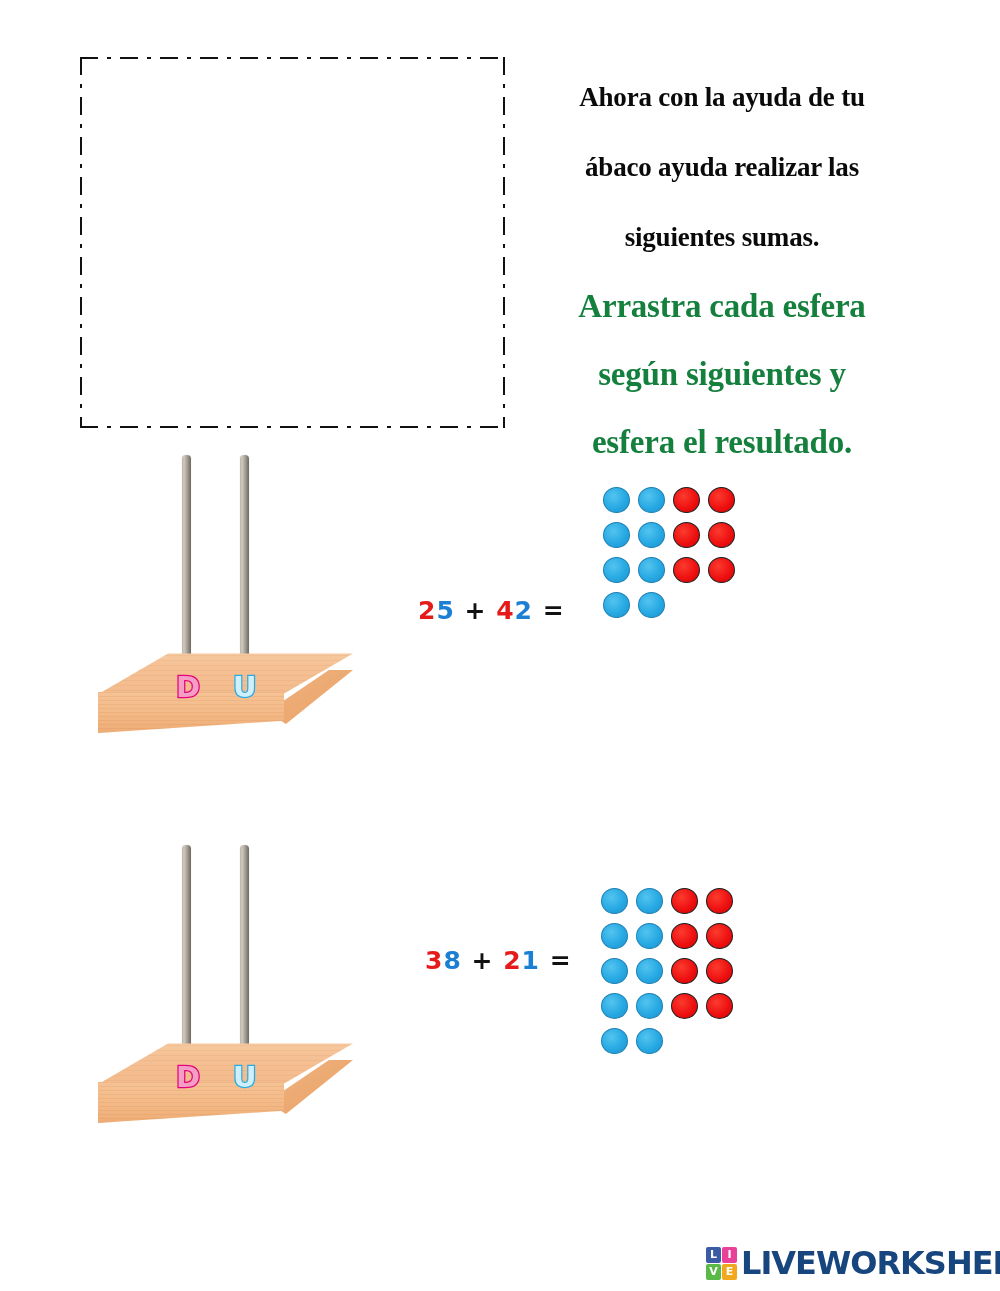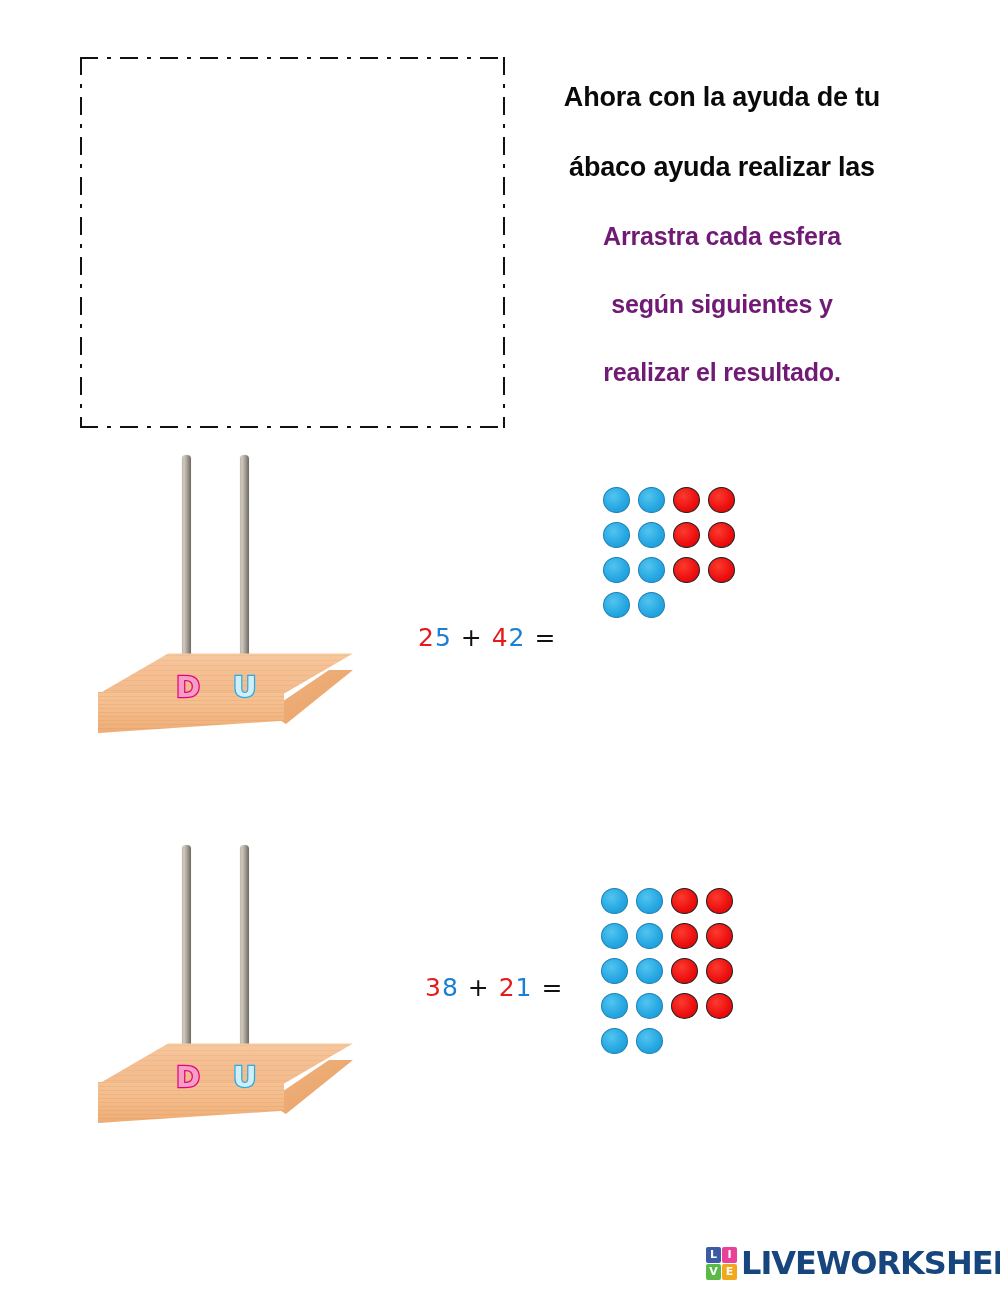--- a/index.html
+++ b/index.html
@@ -51,31 +51,31 @@
 
   
   .instructions {
     position: absolute;
     left: 512px;
     top: 62px;
     width: 420px;
     text-align: center;
   }
   .instr-line {
-    font-family: Liberation Sans, sans-serif;
+    font-family: Liberation Serif, serif;
     font-weight: bold;
     font-size: 27px;
     line-height: 70px;
     color: #0a0a0a;
     letter-spacing: -0.2px;
     white-space: nowrap;
   }
   .instr-line.blue {
-    color: #701a75;
-    font-size: 25px;
+    color: #15803d;
+    font-size: 33px;
     line-height: 68px;
   }
 
   
   .abacus { position: absolute; width: 270px; height: 265px; }
   .abacus-1 { left: 85px; top: 448px; }
   .abacus-2 { left: 85px; top: 838px; }
 
   .rod {
     position: absolute;
@@ -147,25 +147,24 @@
     left: 148px; top: 225px;
     color: #cfeffd;
     -webkit-text-stroke: 2.5px #29abe2;
     paint-order: stroke fill;
   }
 
   
   .equation {
     position: absolute;
     font-family: "DejaVu Sans", "Liberation Sans", sans-serif;
-    font-weight: normal;
+    font-weight: bold;
     font-size: 25px;
     letter-spacing: 1px;
     white-space: nowrap;
-    margin-top: 27px;
   }
   .eq-1 { left: 418px; top: 596px; }
   .eq-2 { left: 425px; top: 946px; }
   .d-tens  { color: #e51b1b; }
   .d-units { color: #1b7fd4; }
   .op { color: #111111; }
 
   
   .sphere-grid { position: absolute; }
   .grid-1 { left: 603px; top: 487px; }
@@ -227,23 +226,24 @@
 <div class="dropzone">
   <div class="dz-edge dz-top"></div>
   <div class="dz-edge dz-right"></div>
   <div class="dz-edge dz-bottom"></div>
   <div class="dz-edge dz-left"></div>
 </div>
 
 <div class="instructions">
   <div class="instr-line">Ahora con la ayuda de tu</div>
   <div class="instr-line">ábaco ayuda realizar las</div>
+  <div class="instr-line">siguientes sumas.</div>
   <div class="instr-line blue">Arrastra cada esfera</div>
   <div class="instr-line blue">según siguientes y</div>
-  <div class="instr-line blue">realizar el resultado.</div>
+  <div class="instr-line blue">esfera el resultado.</div>
 </div>
 
 <div class="abacus abacus-1">
   <div class="rod rod-d"></div>
   <div class="rod rod-u"></div>
   <div class="base">
     <div class="base-top"></div>
     <div class="base-top-grain"></div>
     <div class="base-side"></div>
     <div class="base-front"></div>

